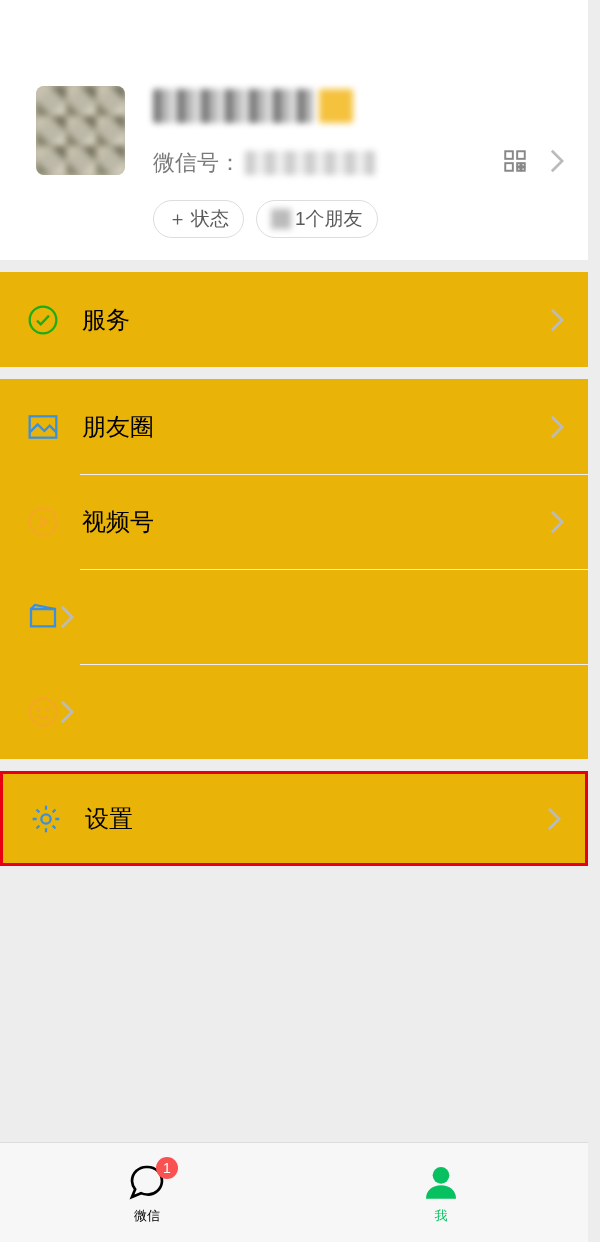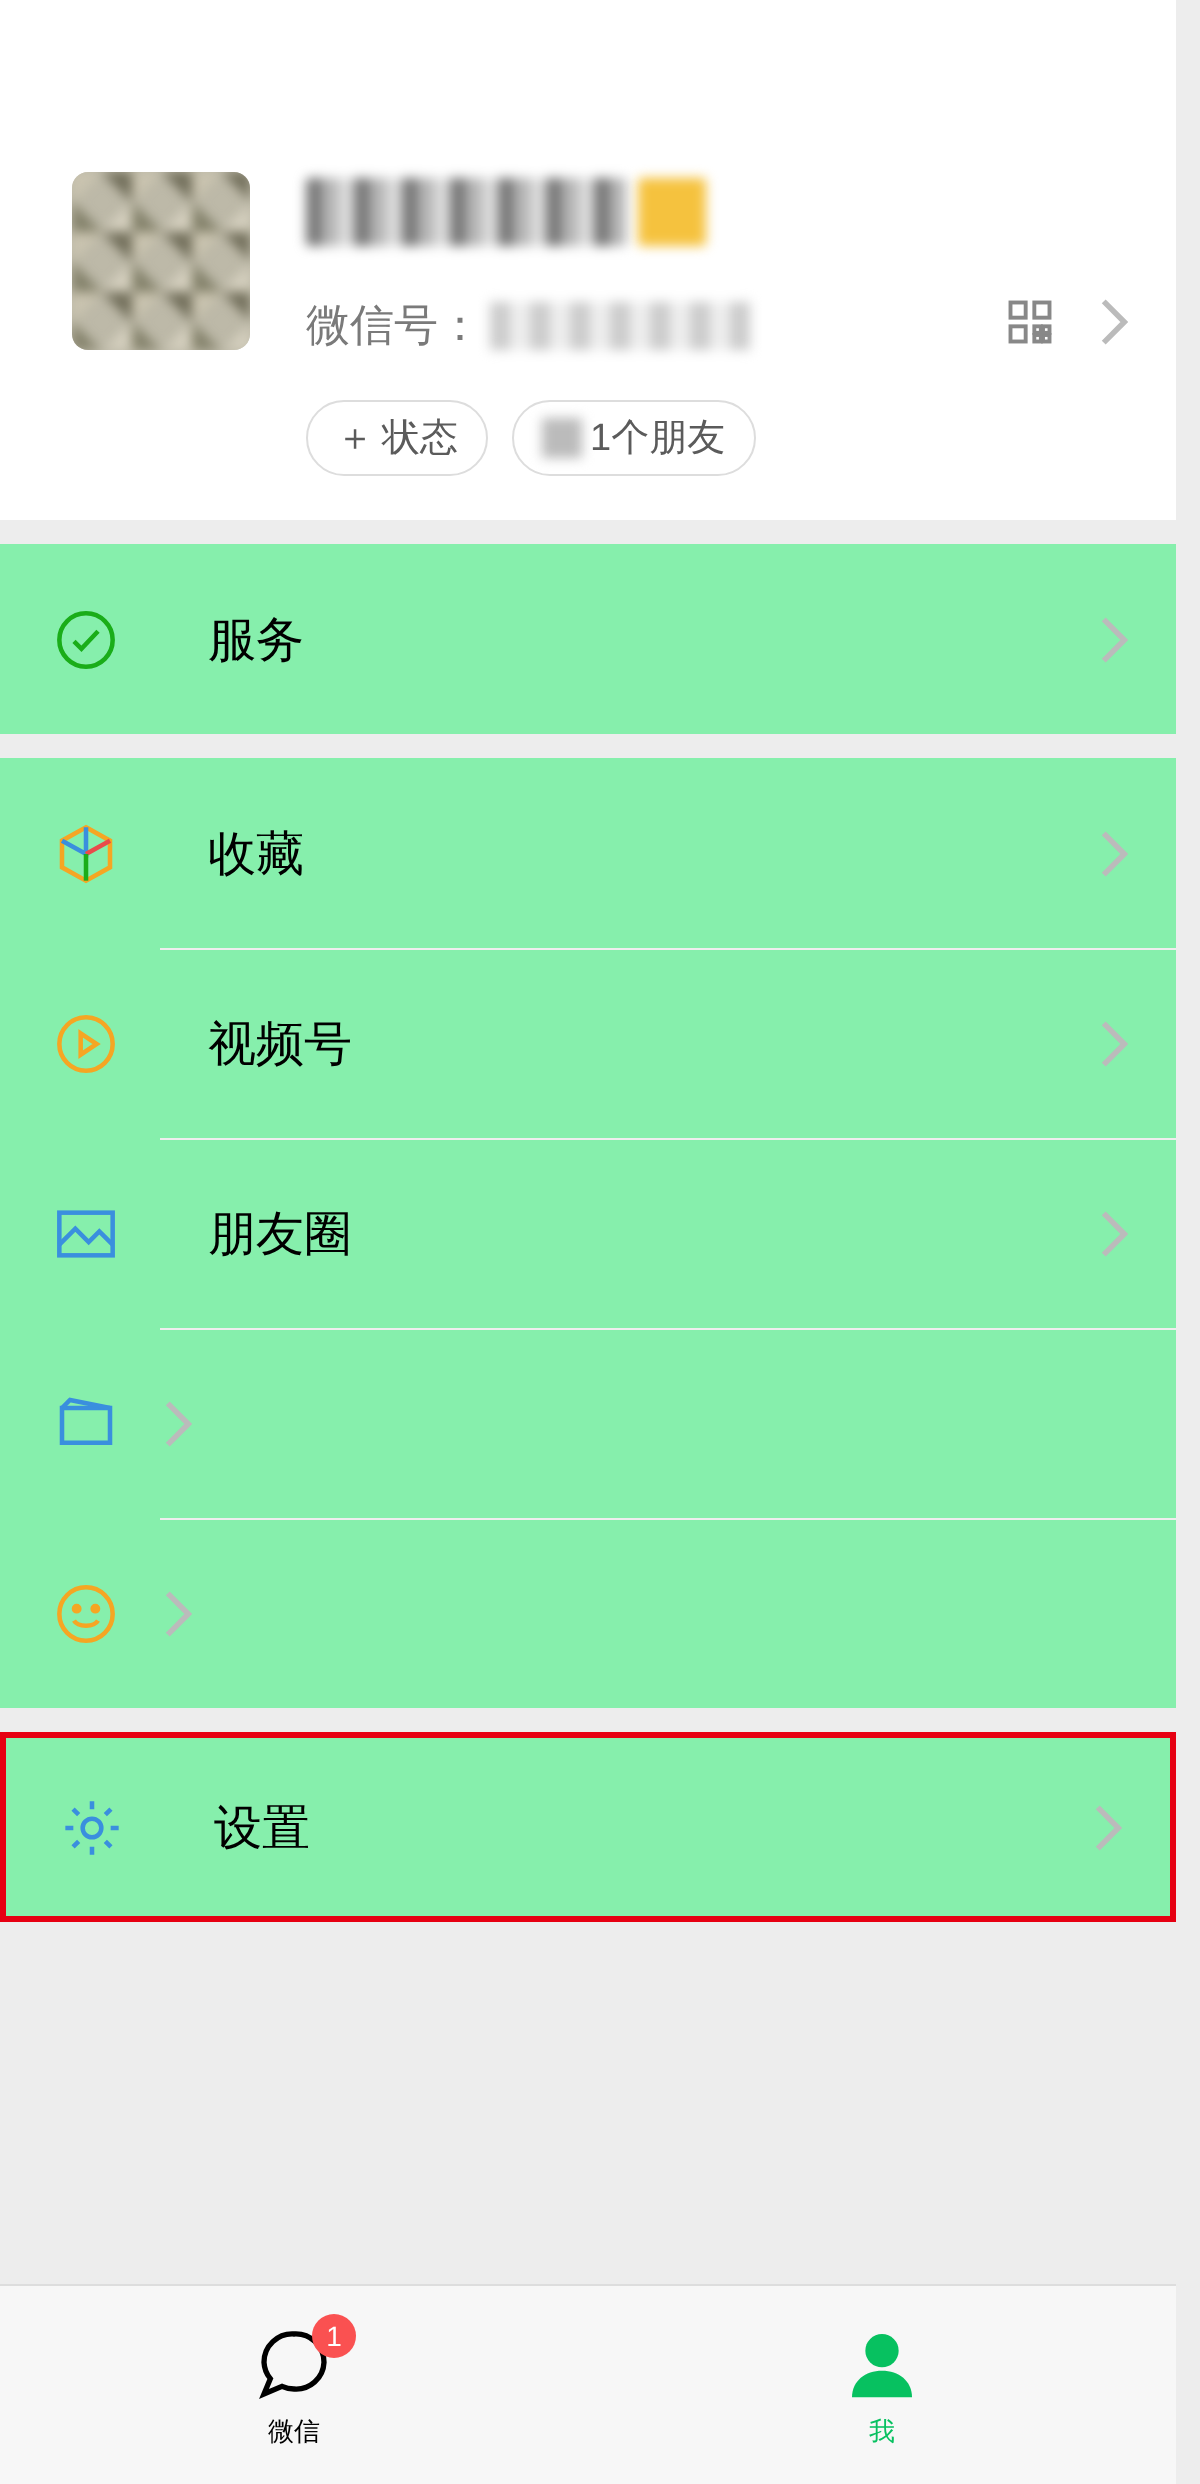--- a/index.html
+++ b/index.html
@@ -124,27 +124,26 @@
       width: 20px;
       height: 20px;
       background: #bbb;
       filter: blur(3px);
     }
     .section-break {
       height: 12px;
       background: #ededed;
     }
     .menu-item {
-      background: #86efac;
+      background: #eab308;
       height: 95px;
       display: flex;
       align-items: center;
       padding: 0 24px 0 26px;
       position: relative;
-      gap: 22px;
     }
     .menu-item + .menu-item::before {
       content: "";
       position: absolute;
       top: 0;
       left: 80px;
       right: 0;
       height: 1px;
       background: #eee;
     }
@@ -293,60 +292,44 @@
     <span class="menu-label">服务</span>
     <span class="chevron">
       <svg width="14" height="24" viewBox="0 0 8 14" fill="none" stroke="#bbb" stroke-width="1.6">
           <path d="M1 1l6 6-6 6"></path>
         </svg>
     </span>
   </div>
 
   <div class="section-break"></div>
 
+
   <div class="menu-item">
     <span class="menu-icon">
-      <svg width="32" height="32" viewBox="0 0 24 24" fill="none" stroke-width="1.7">
-        <path d="M12 2 L21 7 L21 17 L12 22 L3 17 L3 7 Z" stroke="#f5a623"></path>
-        <path d="M12 2 L12 12 L3 7" stroke="#3a8fde"></path>
-        <path d="M12 12 L21 7" stroke="#e94b4b"></path>
-        <path d="M12 12 L12 22" stroke="#1aad19"></path>
-      </svg>
-    </span>
-    <span class="menu-label">收藏</span>
+      <svg width="32" height="32" viewBox="0 0 24 24" fill="none" stroke="#3a8fde" stroke-width="1.7">
+        <rect x="2" y="4" width="20" height="16"></rect>
+        <path d="M2 16 L8 10 L13 15 L17 11 L22 16"></path>
+      </svg>
+    </span>
+    <span class="menu-label">朋友圈</span>
     <span class="chevron">
       <svg width="14" height="24" viewBox="0 0 8 14" fill="none" stroke="#bbb" stroke-width="1.6">
           <path d="M1 1l6 6-6 6"></path>
         </svg>
     </span>
   </div>
 
   <div class="menu-item">
     <span class="menu-icon">
       <svg width="32" height="32" viewBox="0 0 24 24" fill="none" stroke="#f5a623" stroke-width="1.7">
         <circle cx="12" cy="12" r="10"></circle>
         <path d="M10 8 L16 12 L10 16 Z"></path>
       </svg>
     </span>
     <span class="menu-label">视频号</span>
-    <span class="chevron">
-      <svg width="14" height="24" viewBox="0 0 8 14" fill="none" stroke="#bbb" stroke-width="1.6">
-          <path d="M1 1l6 6-6 6"></path>
-        </svg>
-    </span>
-  </div>
-
-  <div class="menu-item">
-    <span class="menu-icon">
-      <svg width="32" height="32" viewBox="0 0 24 24" fill="none" stroke="#3a8fde" stroke-width="1.7">
-        <rect x="2" y="4" width="20" height="16"></rect>
-        <path d="M2 16 L8 10 L13 15 L17 11 L22 16"></path>
-      </svg>
-    </span>
-    <span class="menu-label">朋友圈</span>
     <span class="chevron">
       <svg width="14" height="24" viewBox="0 0 8 14" fill="none" stroke="#bbb" stroke-width="1.6">
           <path d="M1 1l6 6-6 6"></path>
         </svg>
     </span>
   </div>
 
   <div class="menu-item">
     <span class="menu-icon">
       <svg width="32" height="32" viewBox="0 0 24 24" fill="none" stroke="#3a8fde" stroke-width="1.7">

